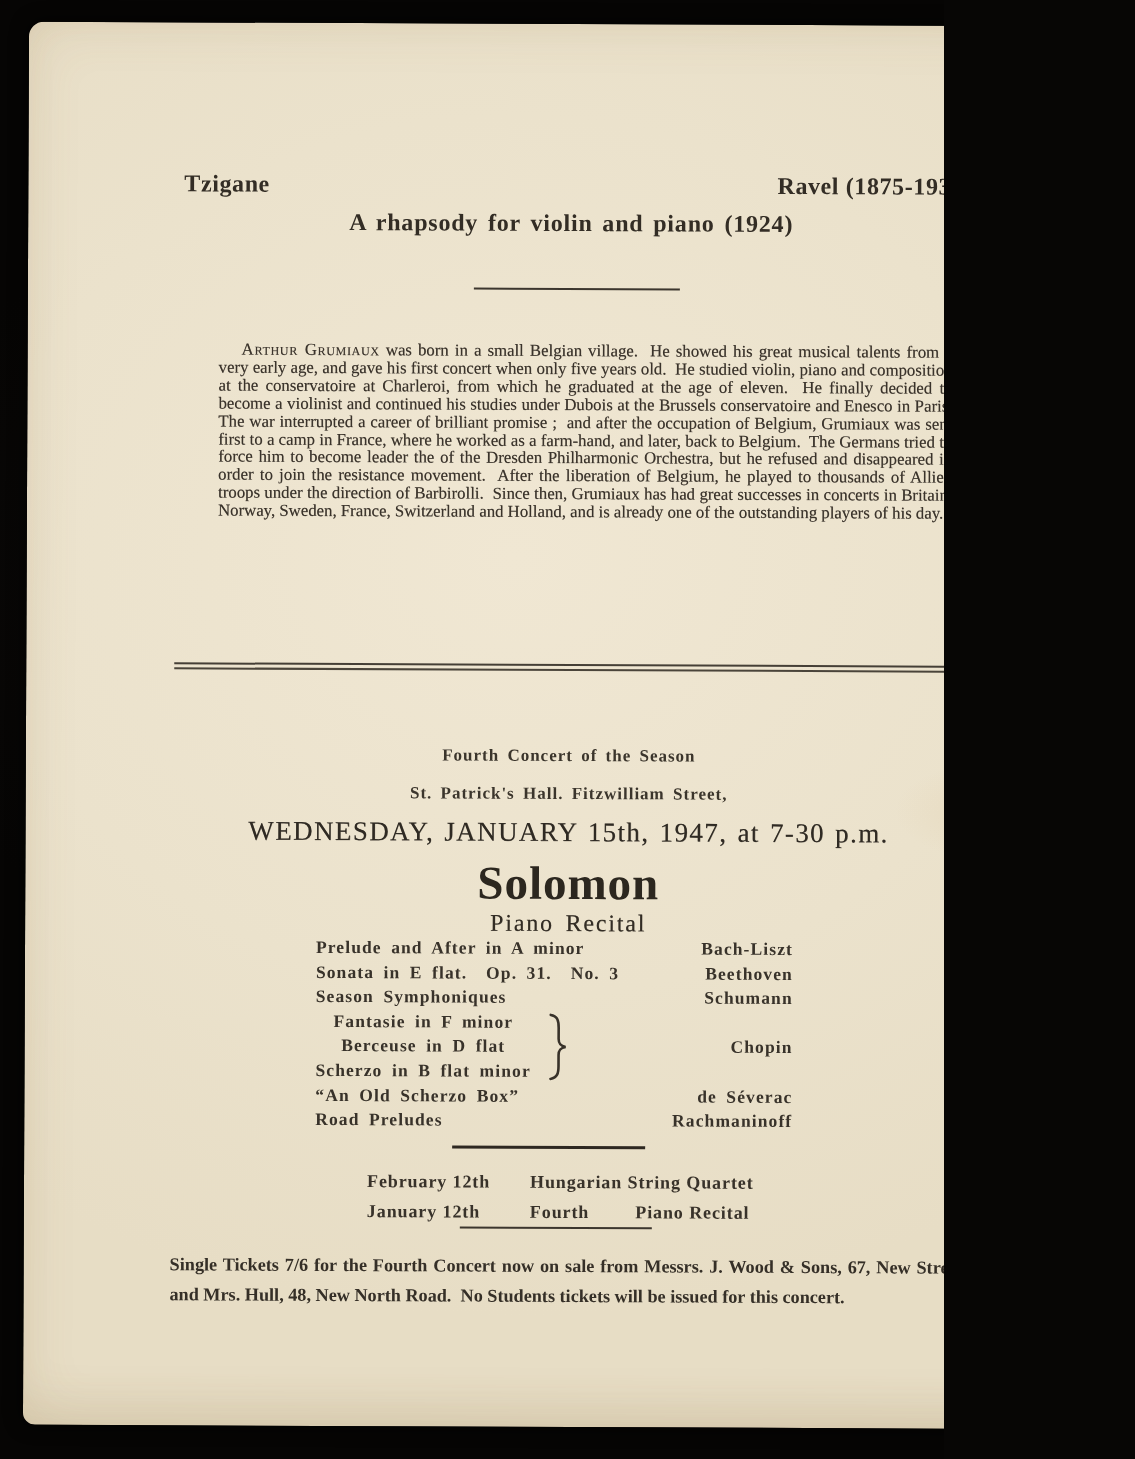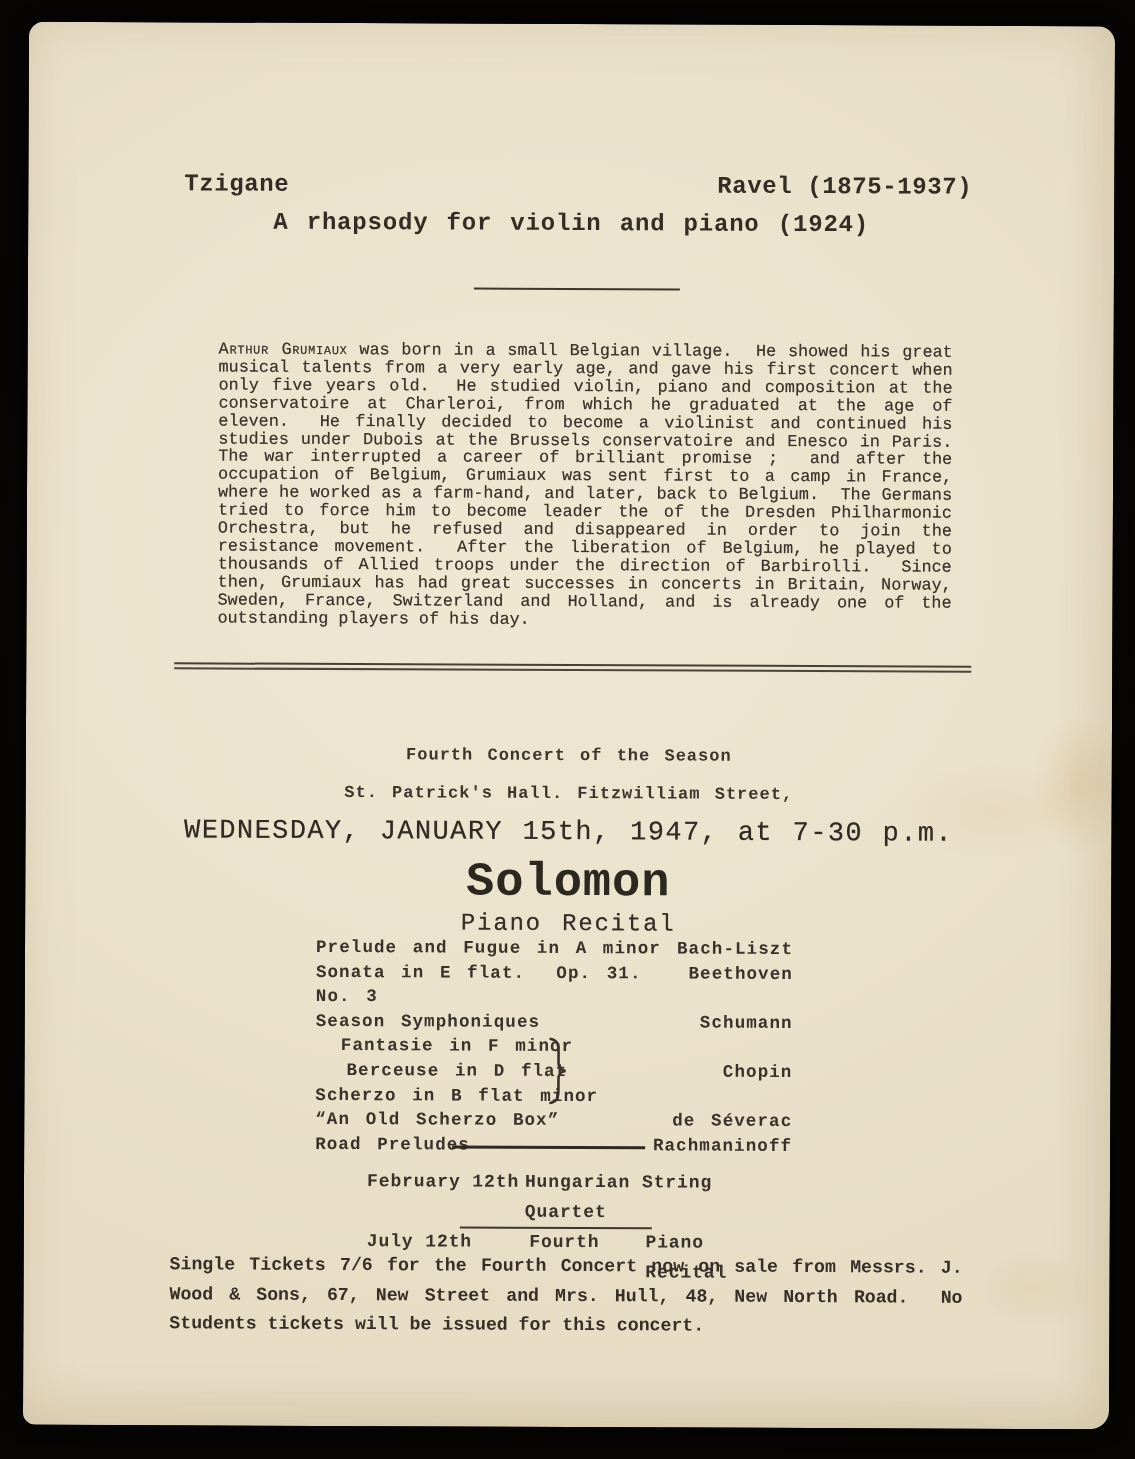--- a/index.html
+++ b/index.html
@@ -1,25 +1,25 @@
 <!DOCTYPE html>
 <html><head>
 <meta charset="utf-8">
 <style>
   * { margin: 0; padding: 0; box-sizing: border-box; }
   html, body { background: #070605; }
   .stage {
     position: relative;
-    width: 1135px;
+    width: 944px;
     height: 1459px;
     background:
       radial-gradient(900px 600px at 50% 40%, #0c0a09 0%, #060504 70%),
       #060504;
     overflow: hidden;
-    font-family: Liberation Mono, monospace;
+    font-family: Liberation Serif, serif;
     color: #37312a;
   }
   .paper {
     position: absolute;
     left: 26px; top: 24px;
     width: 1086px; height: 1403px;
     border-radius: 15px 17px 19px 12px;
     transform: rotate(0.25deg);
     background:
       radial-gradient(70px 100px at 97% 54%, rgba(193,147,78,0.20), rgba(193,147,78,0) 70%),
@@ -45,21 +45,21 @@
   }
   .rule { background: #3c362e; }
   .rule-short { position: absolute; top: 264px; left: 446px; width: 206px; height: 2px; }
   .bio {
     position: absolute; top: 318px; left: 191px; width: 734px;
     font-size: 16.8px; line-height: 17.9px;
     text-align: justify; white-space: pre-wrap;
     color: #3a332b;
     text-shadow: 0.25px 0.25px 0 rgba(58,51,43,0.55);
   }
-  .bio .lead { font-variant: small-caps; letter-spacing: 0.7px; }
+  .bio .lead { font-variant: small-caps; letter-spacing: 0.7px; margin-left: 23px; }
   .rule-double {
     position: absolute; top: 640px; left: 148px; width: 797px; height: 7px;
     border-top: 2px solid #453f36; border-bottom: 2px solid #4a443a;
   }
   .series-line, .venue-line {
     position: absolute; left: 0; right: 0; text-align: center;
     font-size: 17px; font-weight: 700; letter-spacing: 1px; word-spacing: 3px;
     color: #3b352c;
   }
   .series-line { top: 722px; }
@@ -137,21 +137,21 @@
 
     <div class="series-line">Fourth Concert of the Season</div>
     <div class="venue-line">St. Patrick's Hall. Fitzwilliam Street,</div>
     <div class="date-line">WEDNESDAY, JANUARY 15th, 1947, at 7-30 p.m.</div>
 
     <div class="artist-name">Solomon</div>
     <div class="recital-type">Piano Recital</div>
 
     <div class="programme">
       <div class="prog-row">
-        <span>Prelude and Fugue in A minor</span>
+        <span>Prelude and After in A minor</span>
         <span>Bach-Liszt</span>
       </div>
       <div class="prog-row">
         <span>Sonata in E flat.  Op. 31.  No. 3</span>
         <span>Beethoven</span>
       </div>
       <div class="prog-row">
         <span>Season Symphoniques</span>
         <span>Schumann</span>
       </div>
@@ -181,21 +181,21 @@
     </div>
 
     <div class="rule-thick"></div>
 
     <div class="upcoming">
       <div class="up-row">
         <span class="up-date">February 12th</span>
         <span class="up-event">Hungarian String Quartet</span>
       </div>
       <div class="up-row">
-        <span class="up-date">July 12th</span>
+        <span class="up-date">January 12th</span>
         <span class="up-event">
           <span>Fourth</span>
           <span class="up-detail">Piano Recital</span>
         </span>
       </div>
     </div>
 
     <div class="rule rule-thin2"></div>
 
     <p class="tickets">Single Tickets 7/6 for the Fourth Concert now on sale from Messrs. J. Wood &amp; Sons, 67, New Street and Mrs. Hull, 48, New North Road.  No Students tickets will be issued for this concert.</p>

